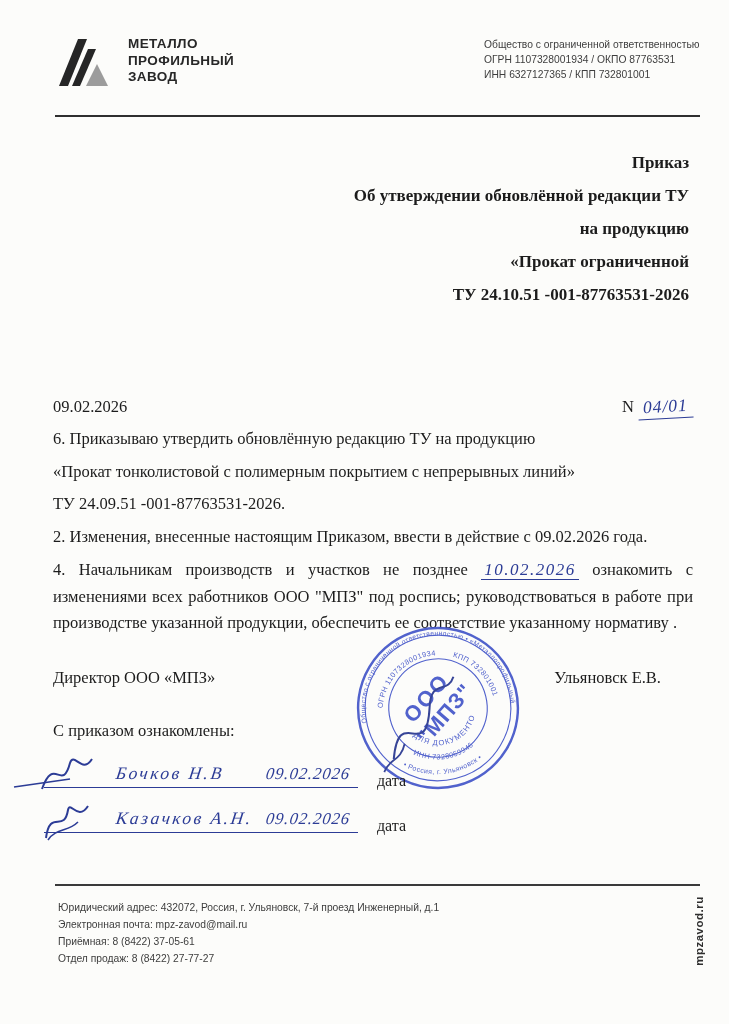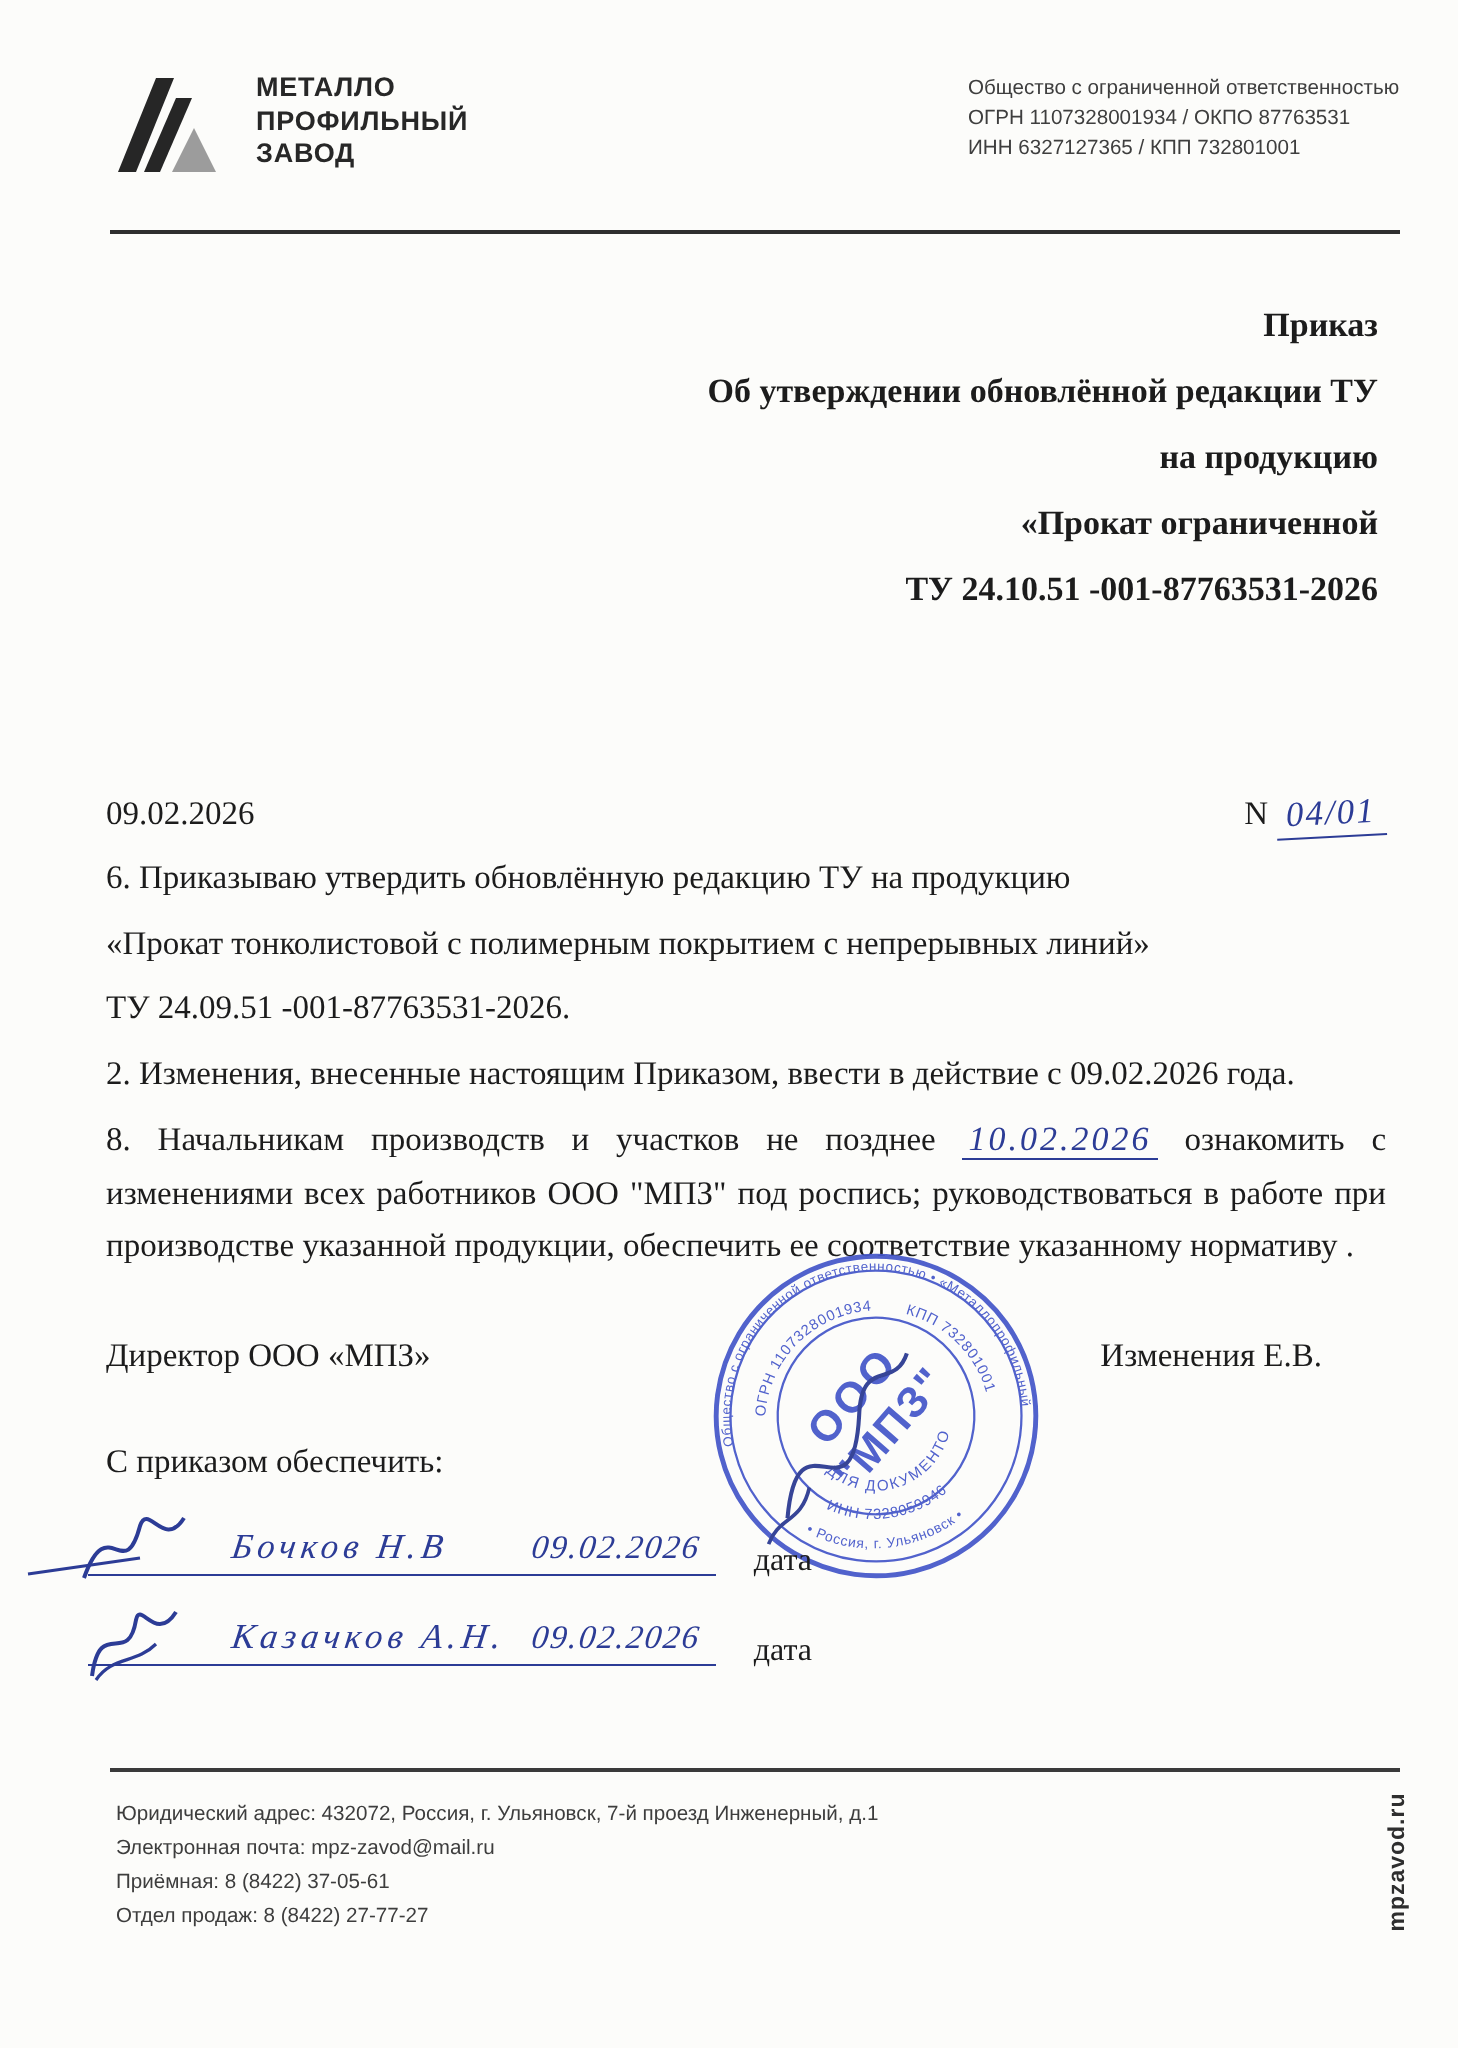--- a/index.html
+++ b/index.html
@@ -96,29 +96,29 @@
       <span class="hand hw-number">04/01</span>
     </span>
   </div>
 
   <div class="body-block">
     <div class="body-line">6. Приказываю  утвердить обновлённую редакцию ТУ на продукцию</div>
     <div class="body-line">«Прокат тонколистовой с полимерным покрытием с непрерывных линий»</div>
     <div class="body-line">ТУ 24.09.51 -001-87763531-2026.</div>
     <div class="body-line">2. Изменения, внесенные настоящим Приказом, ввести в действие с 09.02.2026 года.</div>
     <div class="para3">
-      <span>8. Начальникам производств и участков не позднее</span>
+      <span>4. Начальникам производств и участков не позднее</span>
       <span class="hw-inline">10.02.2026</span>
       <span>ознакомить с изменениями всех работников ООО "МПЗ" под роспись; руководствоваться в работе при производстве указанной продукции, обеспечить ее соответствие указанному нормативу .</span>
     </div>
   </div>
 
   <div class="director-row">
     <span>Директор ООО «МПЗ»</span>
-    <span class="director-name">Изменения Е.В.</span>
+    <span class="director-name">Ульяновск Е.В.</span>
   </div>
 
   <svg class="stamp" viewBox="0 0 164 164">
     <defs>
       <path id="arcOuterTop" d="M 12,94 A 71,71 0 1 1 152,94" fill="none"></path>
       <path id="arcOuterBottom" d="M 20,110 A 71,71 0 0 0 144,110" fill="none"></path>
       <path id="arcMidTop" d="M 28,96 A 55,55 0 1 1 136,96" fill="none"></path>
       <path id="arcMidBottom" d="M 34,104 A 55,55 0 0 0 130,104" fill="none"></path>
       <path id="arcInnerSub" d="M 50,100 A 37,37 0 0 0 114,100" fill="none"></path>
     </defs>
@@ -146,21 +146,21 @@
     <g transform="rotate(-35 82 82)" font-weight="bold" text-anchor="middle">
       <text x="82" y="74" font-size="21" letter-spacing="2">ООО</text>
       <text x="82" y="98" font-size="21" letter-spacing="1">"МПЗ"</text>
     </g>
     <g>
       <path d="M 28,120 C 46,68 58,132 74,80 C 82,52 94,72 104,56" fill="none" stroke="#27368f" stroke-width="2"></path>
       <path d="M 16,130 C 24,118 34,124 42,108" fill="none" stroke="#27368f" stroke-width="1.8"></path>
     </g>
   </svg>
 
-  <div class="ack">С приказом обеспечить:</div>
+  <div class="ack">С приказом ознакомлены:</div>
 
   <div class="sig-row sig-row-1">
     <svg class="squiggle" viewBox="0 0 112 48">
       <path d="M2,38 L58,30" fill="none" stroke="#2c3c96" stroke-width="1.6"></path>
       <path d="M30,40 C42,6 50,44 58,14 C62,2 70,26 80,10" fill="none" stroke="#2c3c96" stroke-width="2"></path>
     </svg>
     <div class="sig-underline"></div>
     <span class="sig-script">Бочков Н.В</span>
     <span class="sig-date-script">09.02.2026</span>
     <span class="sig-data-label">дата</span>

